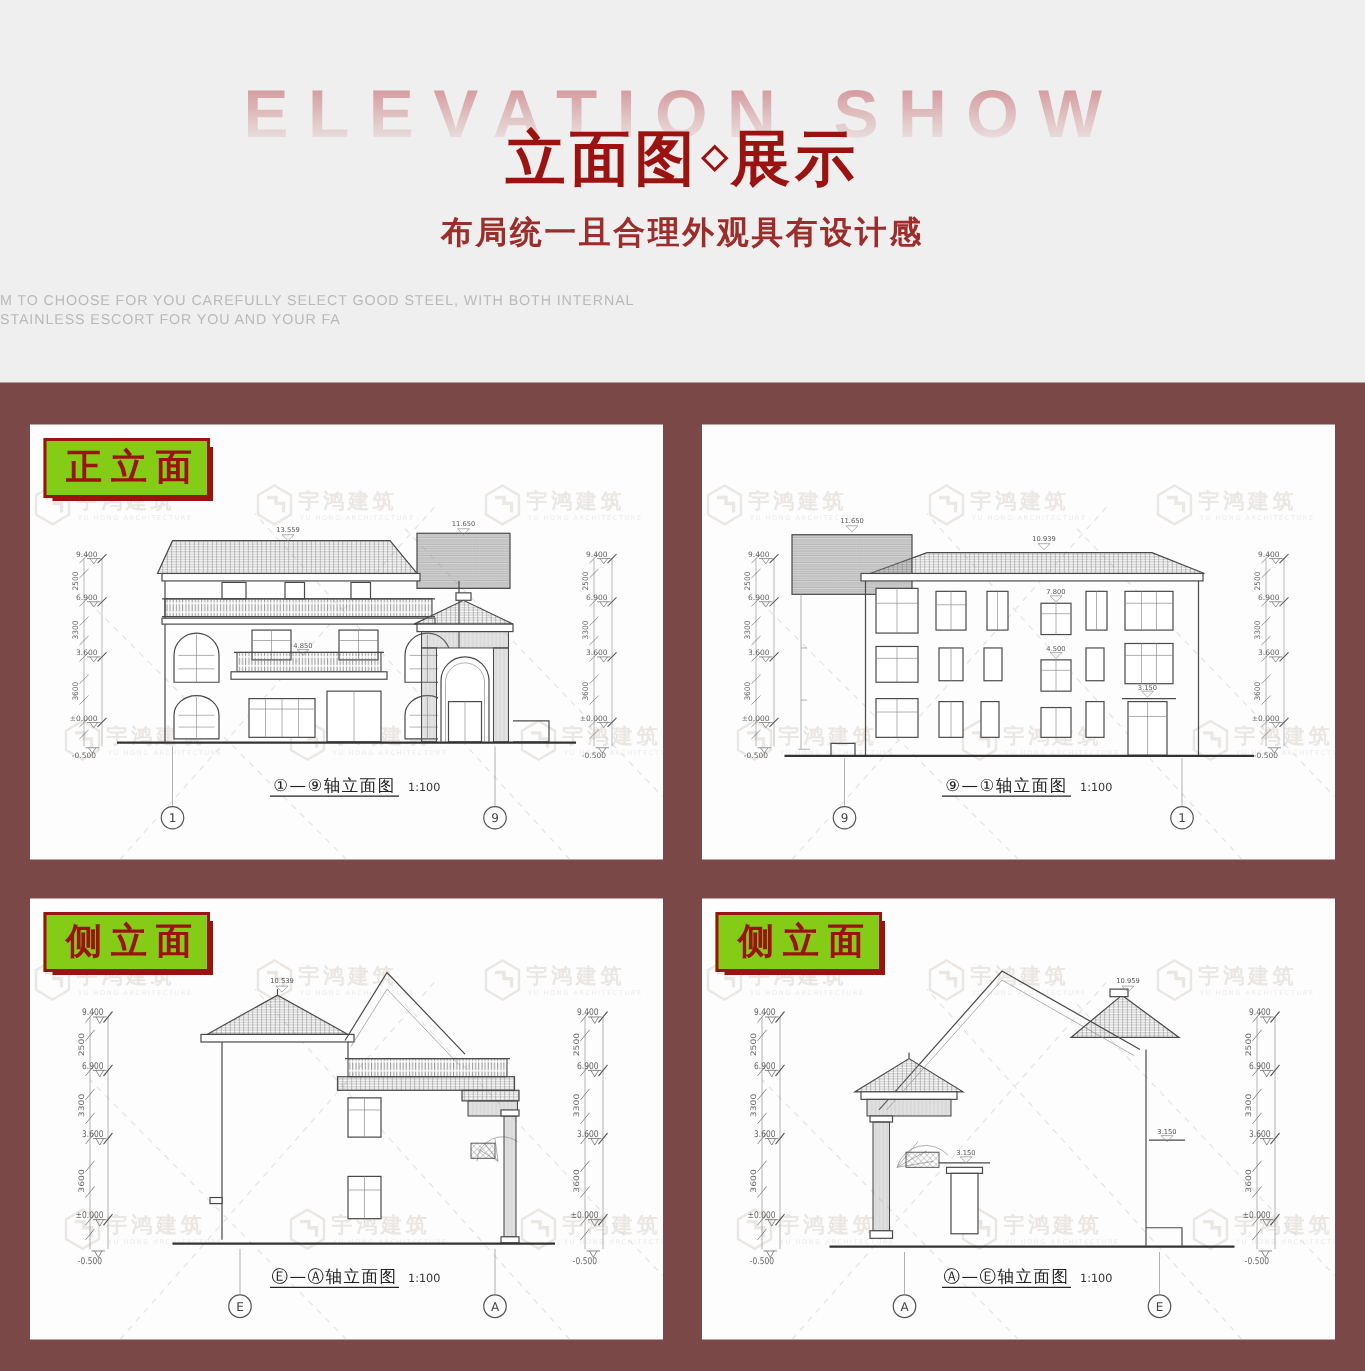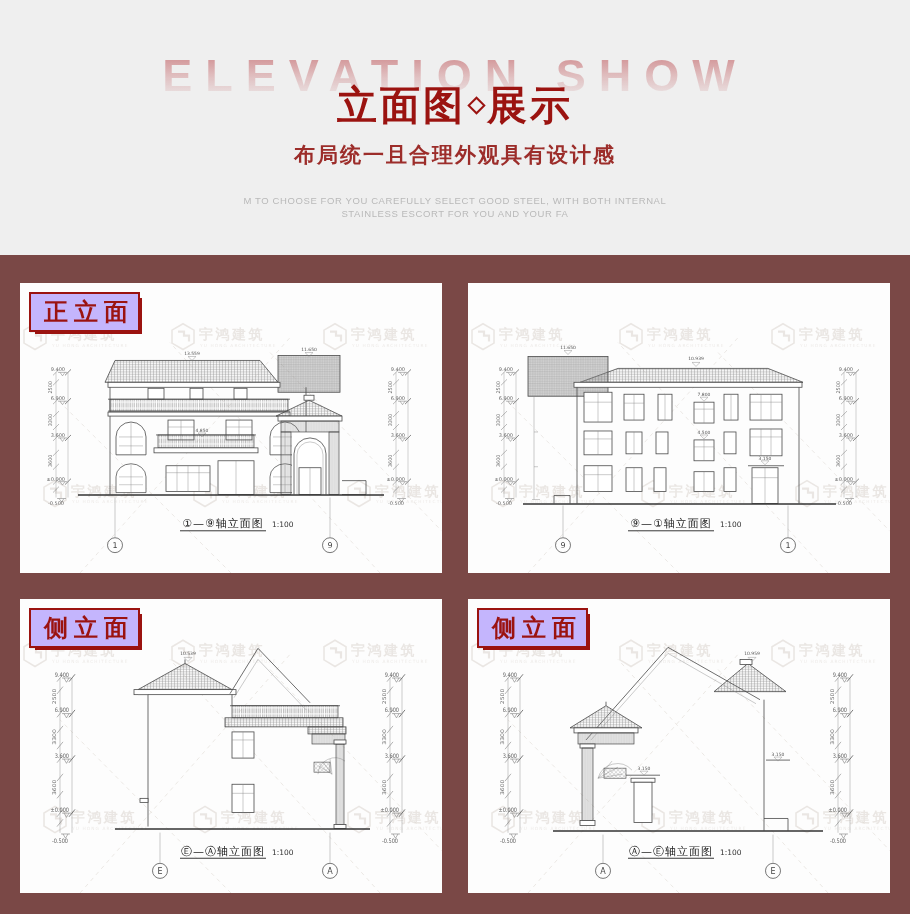--- a/index.html
+++ b/index.html
@@ -9,29 +9,29 @@
   .hero{position:relative;width:100%;height:255px;background:#efefef;overflow:hidden;}
   .hero-en{position:absolute;top:50px;left:0;width:100%;text-align:center;
     font-size:45px;font-weight:600;letter-spacing:13px;white-space:nowrap;
     background:linear-gradient(to bottom, rgba(202,122,125,.85) 5%, rgba(214,160,162,.55) 55%, rgba(239,239,239,0) 100%);
     -webkit-background-clip:text;background-clip:text;color:transparent;}
   .hero-title{position:absolute;top:78px;left:0;width:100%;display:flex;justify-content:center;
     align-items:center;gap:4px;color:#9b1310;font-weight:900;font-size:40px;letter-spacing:3px;}
   .diamond{width:9px;height:9px;border:2px solid #9b1310;transform:rotate(45deg);display:inline-block;}
   .hero-sub{position:absolute;top:141px;left:0;width:100%;text-align:center;color:#9c2d2a;
     font-size:21px;font-weight:700;letter-spacing:2px;}
-  .hero-desc{position:absolute;top:194px;left:0;width:100%;text-align:center;color:#b9b9b9;
+  .hero-desc{position:absolute;top:194px;left:0;width:100%;text-align:left;color:#b9b9b9;
     font-size:9.5px;letter-spacing:.6px;line-height:13px;}
   
   .gallery{position:absolute;top:255px;left:0;width:910px;height:659px;background:#7a4846;
     box-sizing:border-box;padding:28px 20px 21px 20px;
     display:grid;grid-template-columns:422px 422px;grid-template-rows:290px 294px;
     column-gap:26px;row-gap:26px;}
   .panel{position:relative;background:#fdfdfd;overflow:hidden;}
-  .panel-label{position:absolute;top:9px;left:9px;background:#c4b5fd;border:2px solid #9b1310;
+  .panel-label{position:absolute;top:9px;left:9px;background:#84cc16;border:2px solid #9b1310;
     box-shadow:4px 4px 0 -2px #9b1310;color:#9b1310;font-size:24px;font-weight:700;
     letter-spacing:6px;padding:4px 4px 4px 13px;line-height:1.15;}
   svg.draw{position:absolute;inset:0;width:100%;height:100%;font-family:"DejaVu Sans",sans-serif;}
   
   .ln{stroke:#4a4a4a;stroke-width:.8;fill:none;}
   .lt{stroke:#8a8a8a;stroke-width:.45;fill:none;}
   .fw{fill:#fff;stroke:#4a4a4a;stroke-width:.8;}
   .tile{fill:url(#pt);stroke:#4a4a4a;stroke-width:.8;}
   .hat{fill:url(#ph);stroke:#4a4a4a;stroke-width:.8;}
   .vb{fill:url(#pv);stroke:#4a4a4a;stroke-width:.7;}

